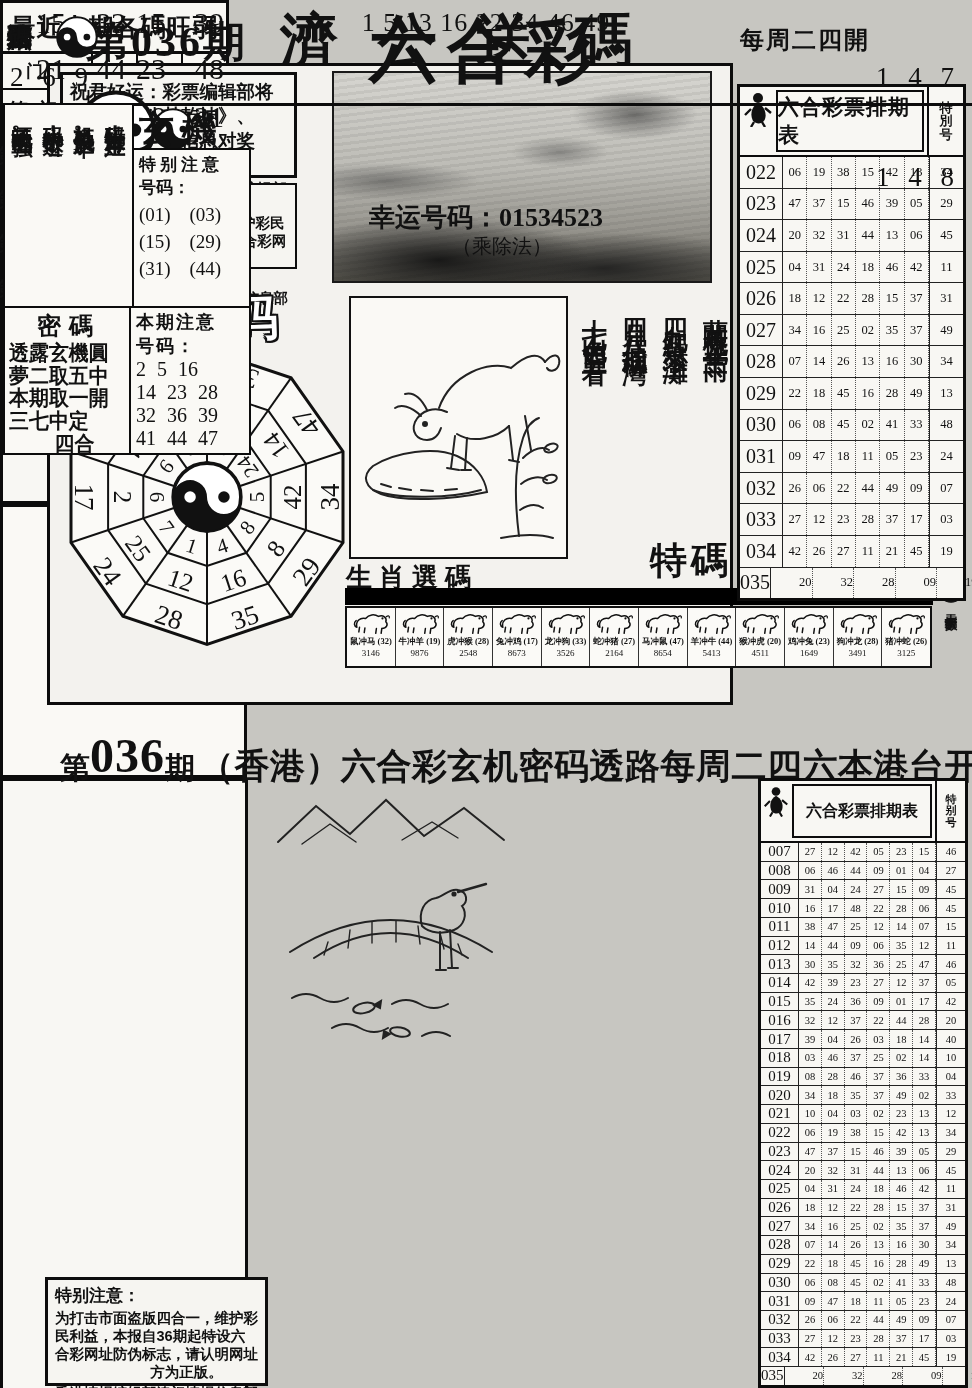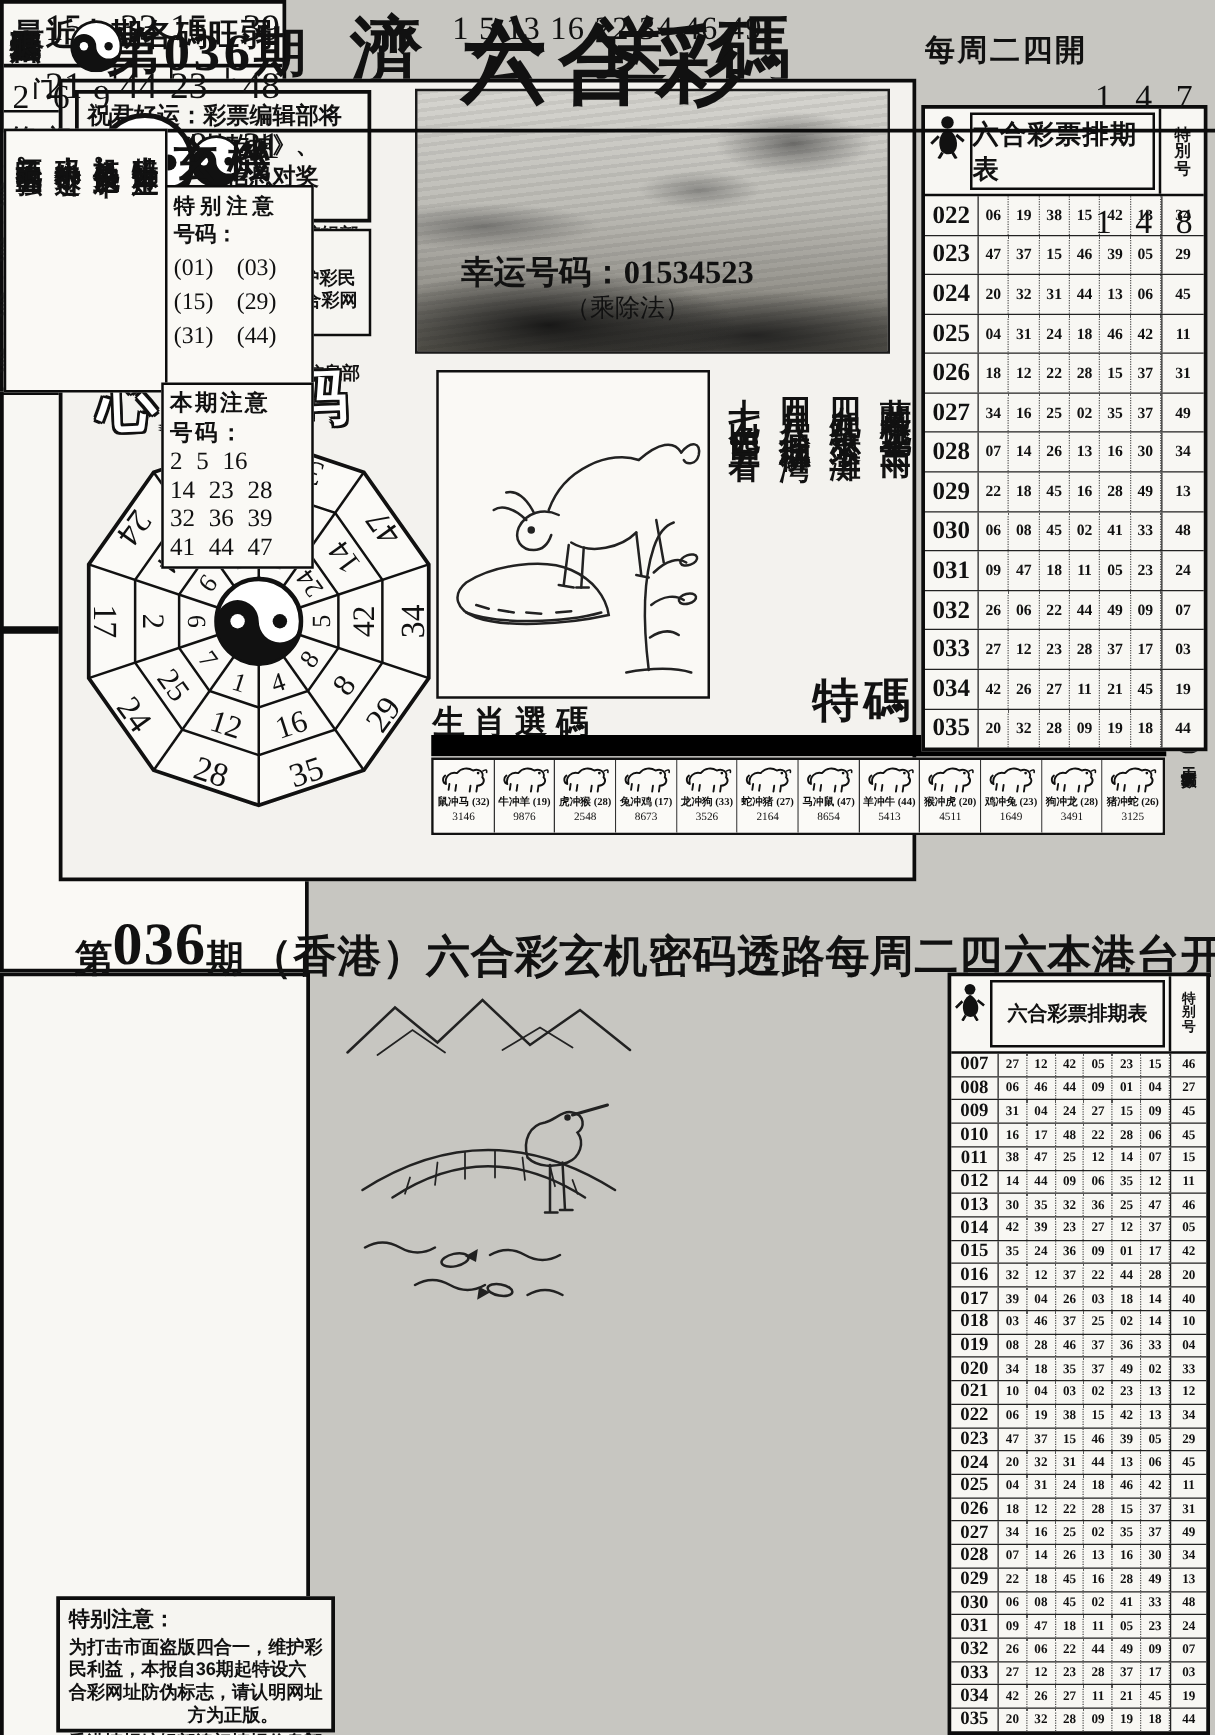--- a/index.html
+++ b/index.html
@@ -48,23 +48,23 @@
   .zcell:last-child{border-right:none;}
   .zlabel{font-size:8.5px;white-space:nowrap;font-weight:bold;}
   .znum{font-size:9px;}
   .zside{left:934px;top:577px;width:33px;height:95px;display:flex;flex-direction:column;align-items:center;}
   .zside .zt{writing-mode:vertical-rl;text-orientation:upright;font-size:12.5px;font-weight:bold;letter-spacing:1px;margin-top:1px;font-family:"Liberation Sans",sans-serif;}
   
   .sched{position:absolute;box-sizing:border-box;background:#f8f7f3;border:3px solid #0c0c0c;display:flex;flex-direction:column;}
   .shead{display:flex;align-items:stretch;border-bottom:2px solid #0c0c0c;}
   .shead .st{flex:1;display:flex;align-items:center;justify-content:center;font-weight:bold;border:2px solid #0c0c0c;margin:3px;}
   .shead .sp3{width:34px;display:flex;flex-direction:column;align-items:center;justify-content:center;font-weight:bold;border-left:2px solid #0c0c0c;line-height:1.05;}
-  .sbody{flex:1;display:flex;flex-direction:column;font-weight:bold;}
+  .sbody{flex:1;display:flex;flex-direction:column;}
   .srow{flex:1;display:flex;align-items:center;border-bottom:1px solid #222;}
-  .srow:last-child{border-bottom:none;}
+  .srow:last-child{border-bottom:none;gap:28px;}
   .srow .c0{text-align:center;border-right:1px solid #222;align-self:stretch;display:flex;align-items:center;justify-content:center;}
   .srow .cn{flex:1;text-align:center;border-right:1px dotted #555;align-self:stretch;display:flex;align-items:center;justify-content:center;}
   .srow .cs{text-align:center;border-left:1px solid #222;align-self:stretch;display:flex;align-items:center;justify-content:center;}
   .tableA{left:737px;top:84px;width:229px;height:517px;}
   .tableA .shead{height:68px;}
   .tableA .st{font-size:21px;letter-spacing:1px;}
   .tableA .sp3{font-size:13px;}
   .tableA .c0{width:42px;font-size:20px;}
   .tableA .cn{font-size:12.5px;}
   .tableA .cs{width:33px;font-size:12.5px;}
@@ -641,20 +641,30 @@
       </div>
     <div class="rc-attn">
       <div class="at1">特别注意</div>
       <div class="at2">号码：</div>
       <div id="attnPairs">
           <div class="ap">(01) (03)</div>
           <div class="ap">(15) (29)</div>
           <div class="ap">(31) (44)</div>
         </div>
     </div>
+    <div class="rc-pw">
+      <div class="pw-t">密碼</div>
+      <div id="pwLines">
+          <div class="pw-l">透露玄機圓</div>
+          <div class="pw-l">夢二取五中</div>
+          <div class="pw-l">本期取一開</div>
+          <div class="pw-l">三七中定</div>
+        </div>
+      <div class="pw-l pw-last">四合</div>
+    </div>
     <div class="rc-pa">
       <div class="pa-t">本期注意</div>
       <div class="pa-t">号码：</div>
       <div id="paRows">
           <div class="pa-r">2  5  16</div>
           <div class="pa-r">14 23 28</div>
           <div class="pa-r">32 36 39</div>
           <div class="pa-r">41 44 47</div>
         </div>
     </div>

